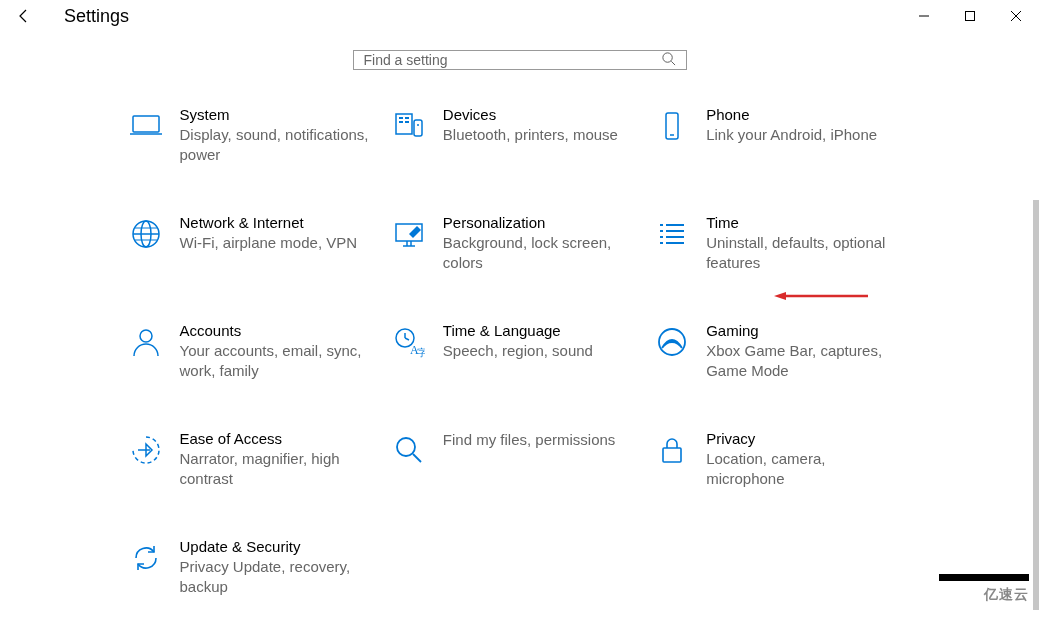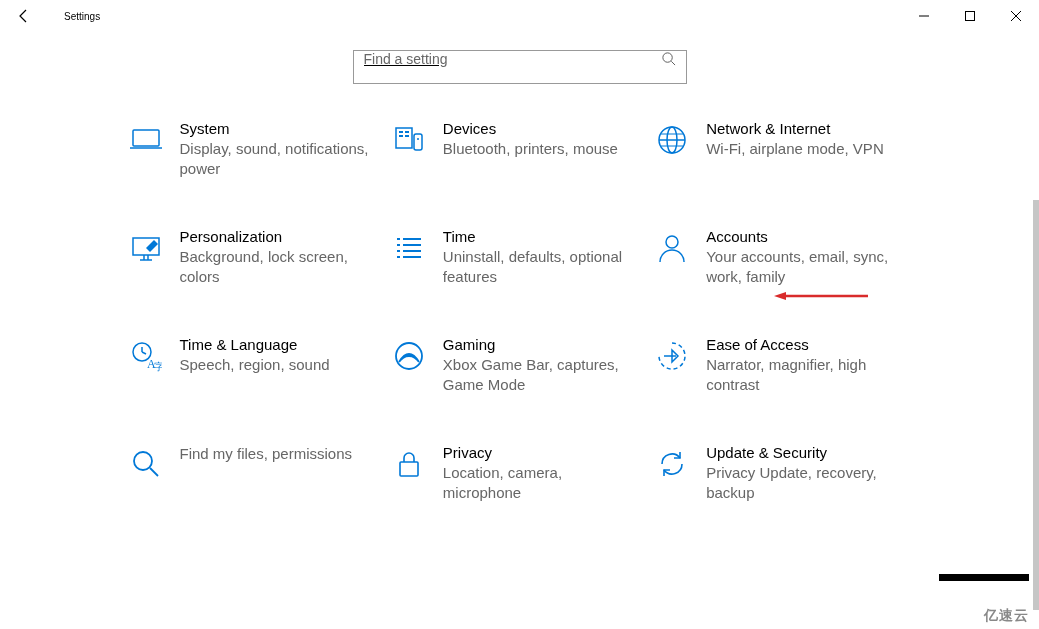--- a/index.html
+++ b/index.html
@@ -13,43 +13,42 @@
     overflow: hidden;
     position: relative;
   }
   .titlebar {
     height: 32px;
     display: flex;
     align-items: center;
     border-bottom: 0;
   }
   .tb-back { width: 48px; height:32px; display:flex; align-items:center; justify-content:center; cursor:pointer; }
-  .tb-title { font-size: 10px; padding-left: 16px; color:#000; }
+  .tb-title { font-size: 18px; padding-left: 16px; color:#000; }
   .tb-spacer { flex: 1; }
   .tb-controls { display:flex; }
   .tb-btn { width:46px; height:32px; display:flex; align-items:center; justify-content:center; cursor:pointer; }
   .content {
     position: relative;
     height: 597px;
   }
   .search-wrap {
     display:flex;
     justify-content:center;
     padding-top: 18px;
     padding-bottom: 36px;
   }
   .search-box {
     width: 334px;
-    height: 34px;
+    height: 20px;
     border: 1px solid #999;
     display:flex;
-    align-items:flex-start;
+    align-items:center;
     padding: 0 10px;
     background:#fff;
-    text-decoration:underline;
   }
   .search-box input {
     border:none;
     outline:none;
     flex:1;
     font-size: 14px;
     color:#333;
   }
   .search-box input::placeholder { color:#666; }
   .grid {
@@ -101,21 +100,21 @@
     position:absolute;
     right:10px;
     top:574px;
     width:90px;
     height:7px;
     background:#000;
   }
   .watermark {
     position:absolute;
     right:10px;
-    bottom:4px;
+    bottom:25px;
     font-size:14px;
     color:#888;
     font-weight:bold;
     letter-spacing:1px;
   }
 </style>
 </head>
 <body>
 
 <div class="titlebar">
@@ -186,20 +185,32 @@
             <rect x="21" y="10" width="8" height="16" rx="2" fill="none" stroke="#0078d7" stroke-width="1.5"></rect>
             <circle cx="25" cy="15" r="1" fill="#0078d7"></circle>
           </svg>
       </div>
       <div class="tile-text">
         <div class="tile-title">Devices</div>
         <div class="tile-desc">Bluetooth, printers, mouse</div>
       </div>
     </div>
 
+    <div class="tile">
+      <div class="tile-icon">
+        <svg width="32" height="32" viewBox="0 0 32 32">
+            <rect x="10" y="3" width="12" height="26" rx="2" fill="none" stroke="#0078d7" stroke-width="1.5"></rect>
+            <line x1="14" y1="25" x2="18" y2="25" stroke="#0078d7" stroke-width="1.5"></line>
+          </svg>
+      </div>
+      <div class="tile-text">
+        <div class="tile-title">Phone</div>
+        <div class="tile-desc">Link your Android, iPhone</div>
+      </div>
+    </div>
 
     <div class="tile">
       <div class="tile-icon">
         <svg width="32" height="32" viewBox="0 0 32 32">
             <circle cx="16" cy="16" r="13" fill="none" stroke="#0078d7" stroke-width="1.5"></circle>
             <ellipse cx="16" cy="16" rx="5" ry="13" fill="none" stroke="#0078d7" stroke-width="1.5"></ellipse>
             <line x1="3" y1="16" x2="29" y2="16" stroke="#0078d7" stroke-width="1.5"></line>
             <line x1="5" y1="10" x2="27" y2="10" stroke="#0078d7" stroke-width="1"></line>
             <line x1="5" y1="22" x2="27" y2="22" stroke="#0078d7" stroke-width="1"></line>
           </svg>

